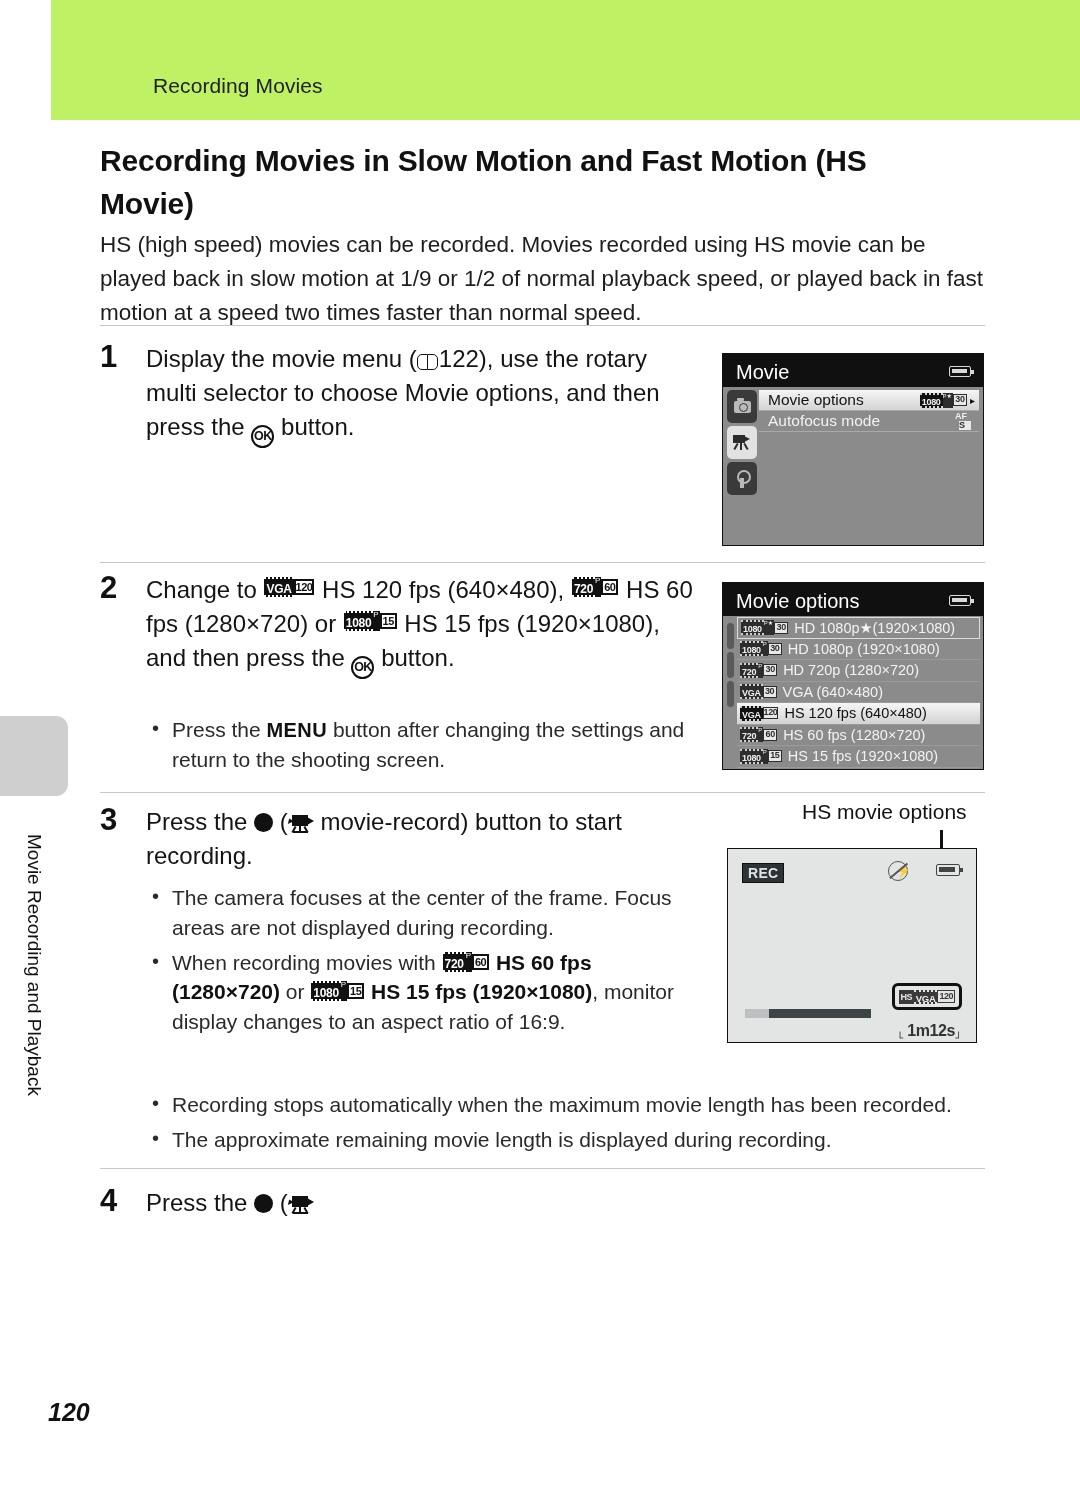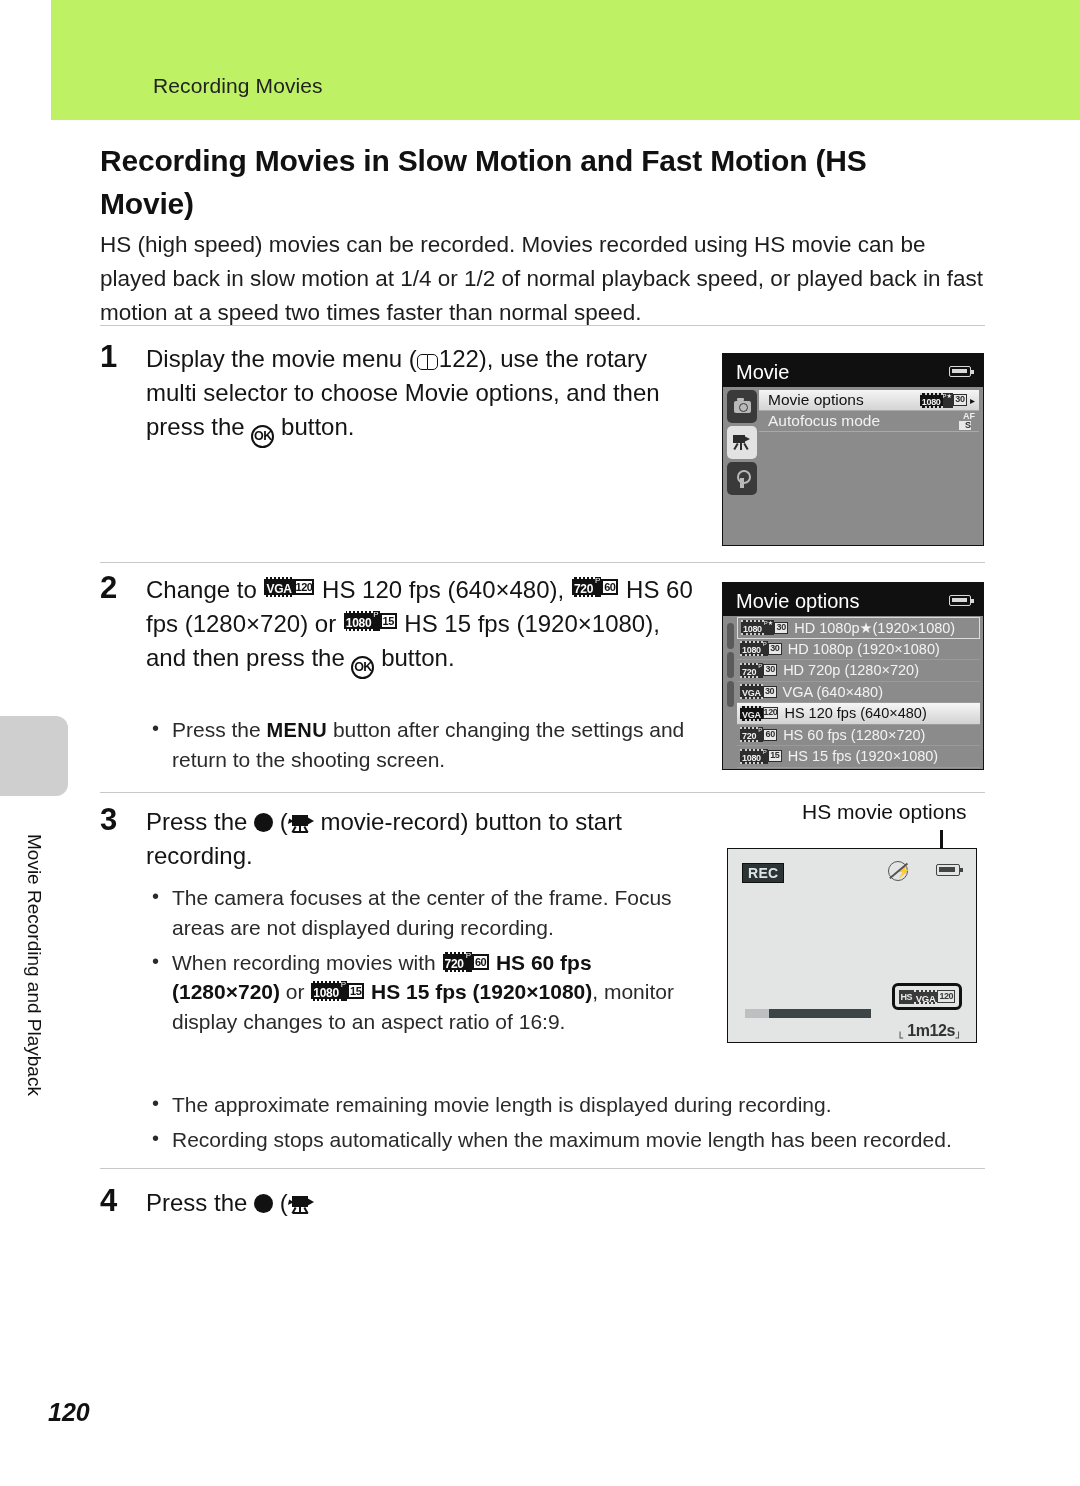--- a/index.html
+++ b/index.html
@@ -238,21 +238,21 @@
     border-top:2px dotted #cfcfcf; border-bottom:2px dotted #cfcfcf; letter-spacing:-0.3px;
   }
   .gbadge .sup { font-size:6px; color:#f0f0f0; background:#2d2d2d; height:15px; line-height:6px; padding-right:1px; display:inline-block;}
   .gbadge .fps {
     display:inline-block; height:12px; min-width:14px; margin-left:0px;
     background:#e8e8e8; border:1.6px solid #2d2d2d; color:#2d2d2d;
     font-size:9px; font-weight:bold; line-height:9px; text-align:center; letter-spacing:-0.4px;
   }
   .gbadge.dark .res { background:#111; }
   .afbadge {
-    display:inline-block; width:20px; text-align:right; line-height:9px;
+    display:inline-block; width:20px; text-align:left; line-height:9px;
   }
   .afbadge .a { font-size:9px; font-weight:bold; color:#efefef; display:block; }
   .afbadge .s { font-size:9px; font-weight:bold; color:#2d2d2d; background:#e8e8e8; display:block; width:12px; margin:0 auto; }
 
   
   .opt-row {
     height: 21.5px; display: flex; align-items: center; gap: 6px;
     padding-left: 3px; font-size: 14.5px; color: #f2f2f2;
     border-bottom: 1px solid #9a9a9a;
   }
@@ -343,21 +343,21 @@
 
 <div class="thumb-tab"></div>
 <div class="thumb-label">
   <span>Movie Recording and Playback</span>
 </div>
 
 <div class="content">
 
   <div class="doc-title">Recording Movies in Slow Motion and Fast Motion (HS Movie)</div>
 
-  <div class="intro">HS (high speed) movies can be recorded. Movies recorded using HS movie can be played back in slow motion at 1/4 or 1/2 of normal playback speed, or played back in fast motion at a speed two times faster than normal speed.</div>
+  <div class="intro">HS (high speed) movies can be recorded. Movies recorded using HS movie can be played back in slow motion at 1/9 or 1/2 of normal playback speed, or played back in fast motion at a speed two times faster than normal speed.</div>
 
   <hr class="rule" style="top: 205px;">
 
   <div class="step-num" style="left:100px; top:219px;">1</div>
   <div class="step-body" style="left:146px; top:222px; width:545px;">
     <b>Display the movie menu (</b><span class="ico ico-book"></span><b>122</b><b>), use the rotary multi selector to choose </b><b>Movie options</b><b>, and then press the </b><span class="ico ico-ok">OK</span><b> button.</b>
   </div>
 
   <div class="fig" style="left:722px; top:233px;">
     <div class="lcd-menu">
@@ -498,22 +498,22 @@
   </div>
 
   <div class="bullets" style="left:146px; top:763px; width:555px;">
     <div class="bullet">The camera focuses at the center of the frame. Focus areas are not displayed during recording.</div>
     <div class="bullet">
       <span>When recording movies with </span><span class="badge"><span class="res">720</span><span class="sup">P</span><span class="fps">60</span></span> <b>HS 60 fps (1280×720)</b><span> or </span><span class="badge"><span class="res">1080</span><span class="sup">P</span><span class="fps">15</span></span> <b>HS 15 fps (1920×1080)</b><span>, monitor display changes to an aspect ratio of 16:9.</span>
     </div>
   </div>
 
   <div class="bullets" style="left:146px; top:970px; width:840px;">
+    <div class="bullet">Recording stops automatically when the maximum movie length has been recorded.</div>
     <div class="bullet">The approximate remaining movie length is displayed during recording.</div>
-    <div class="bullet">Recording stops automatically when the maximum movie length has been recorded.</div>
   </div>
 
   <div class="fig" style="left:722px; top:680px; width:265px; height:330px;">
     <div class="callout-label" style="left:80px; top:0px;">HS movie options</div>
     <div class="callout-line" style="left:218px; top:30px; width:3px; height:150px;"></div>
 
     <div class="lcd-shoot" style="position:absolute; left:5px; top:48px;">
       <div class="rec-box">REC</div>
       <div class="flash-off">
         <span class="bolt">⚡</span>

